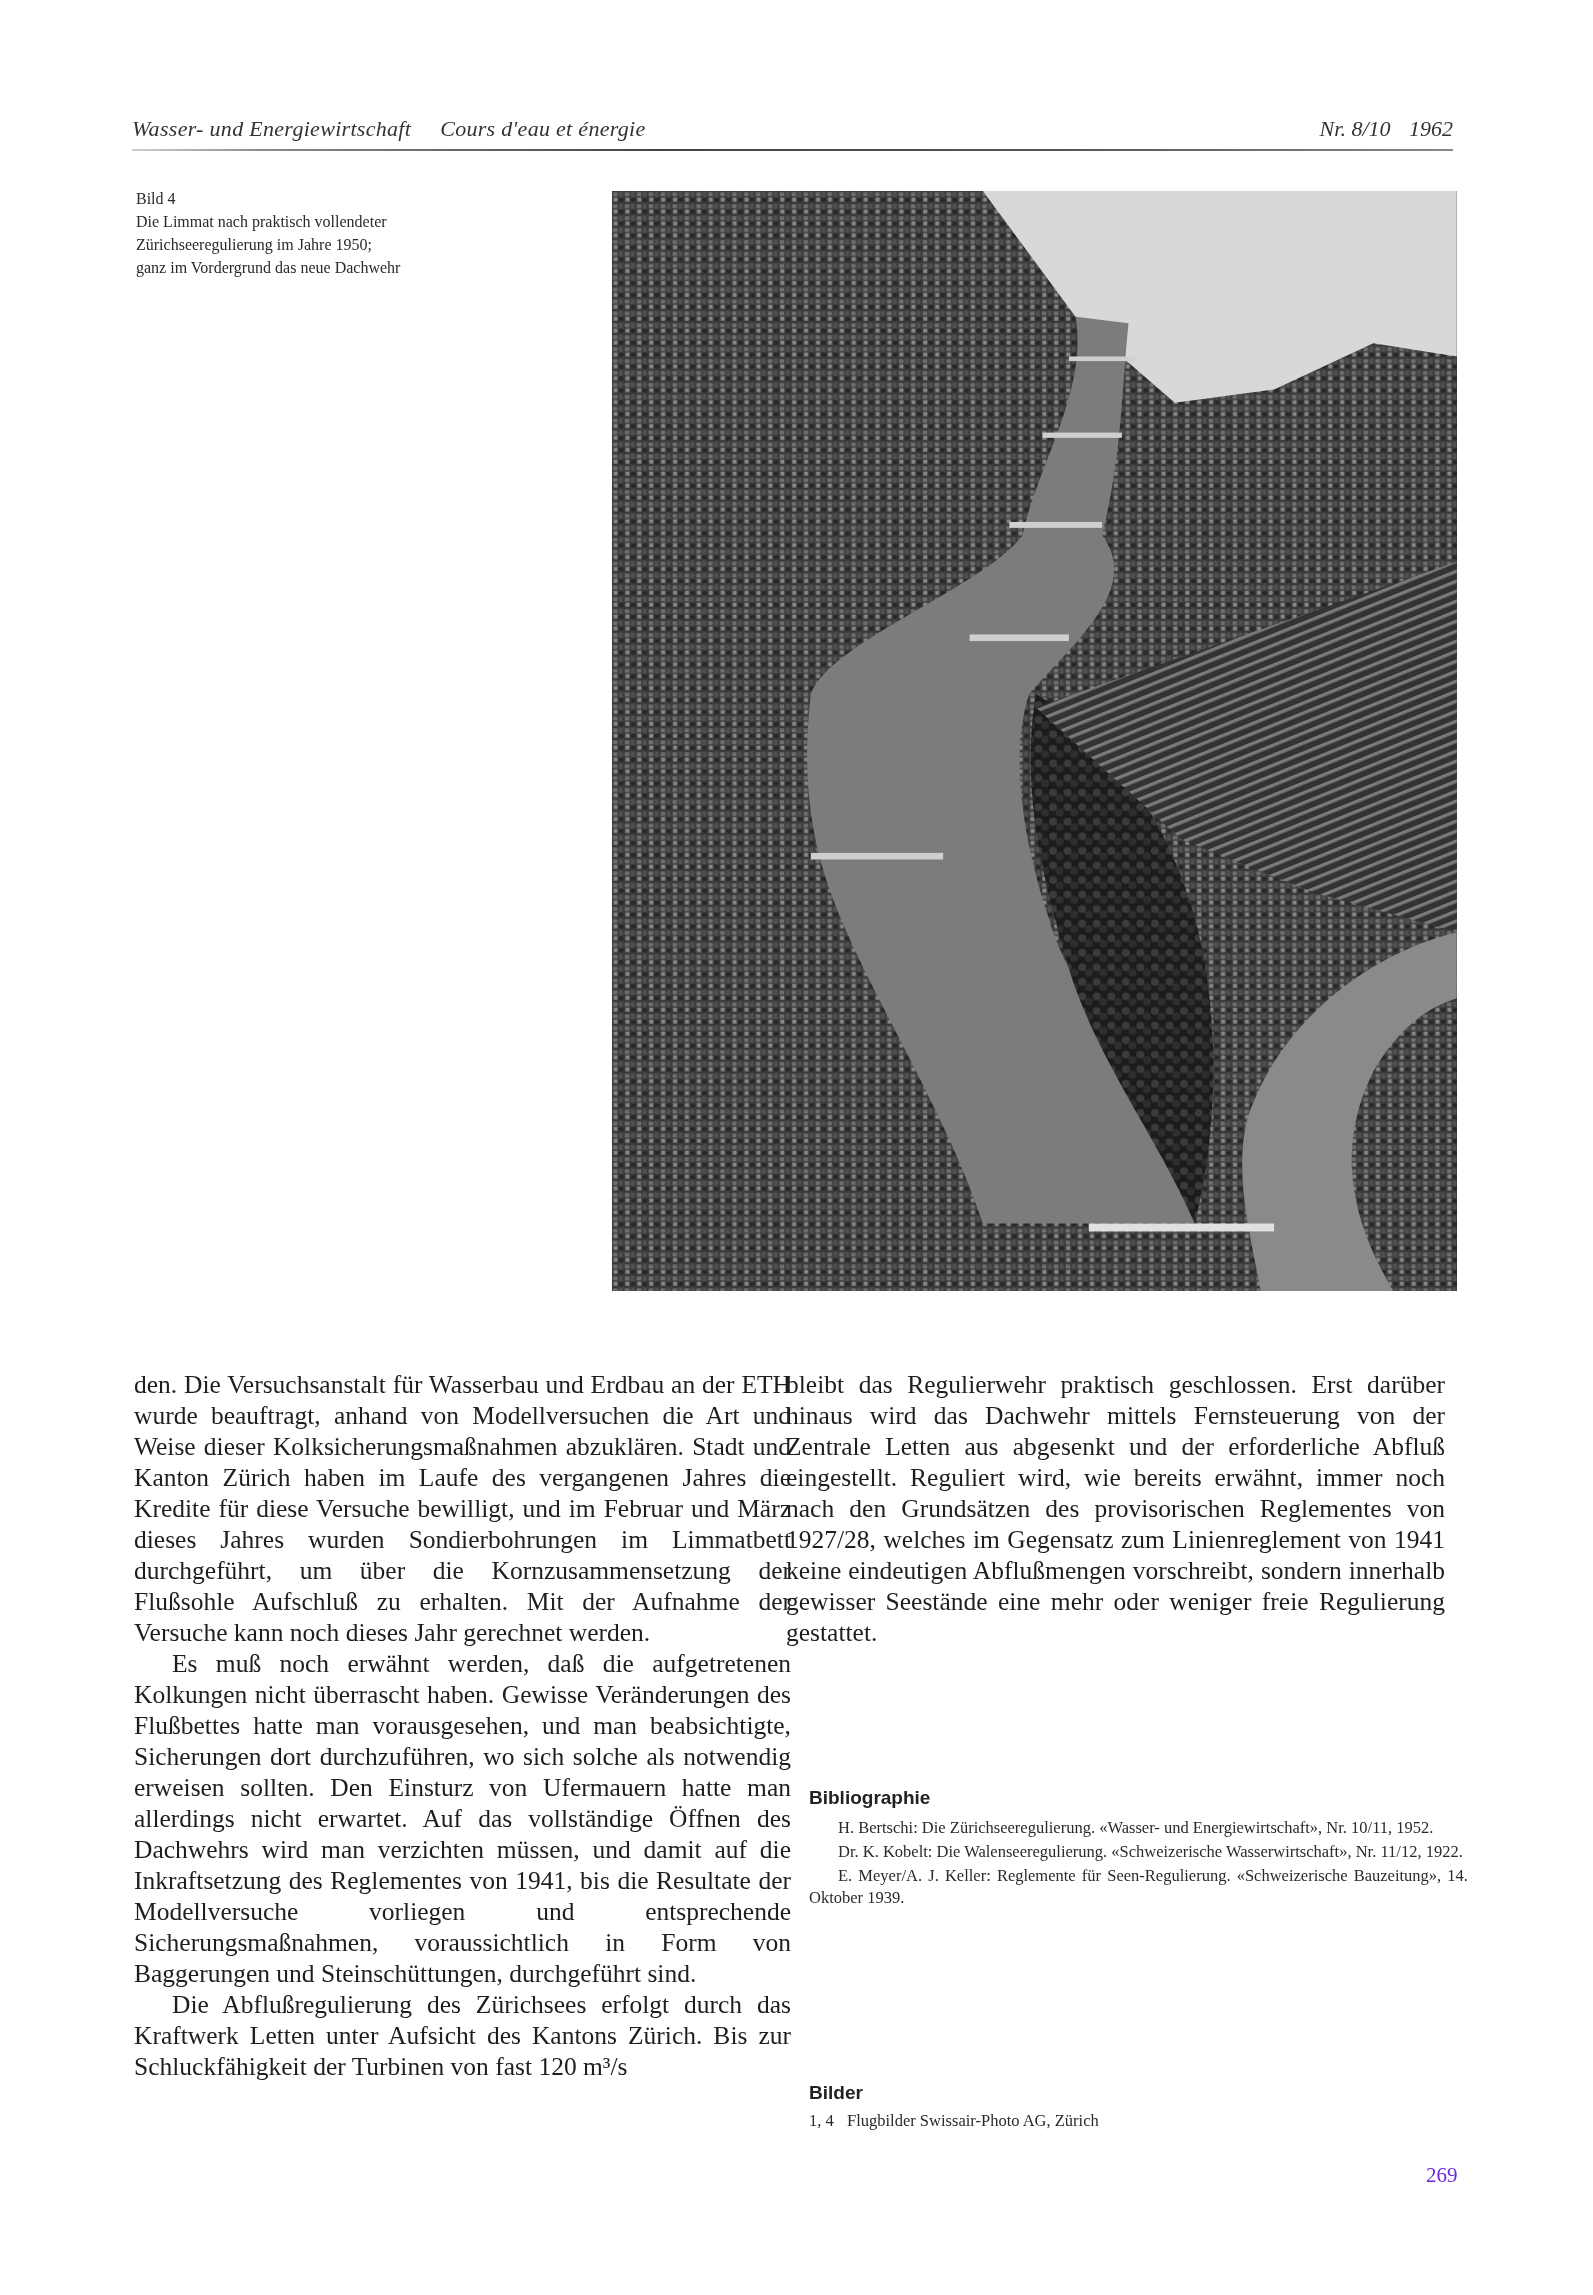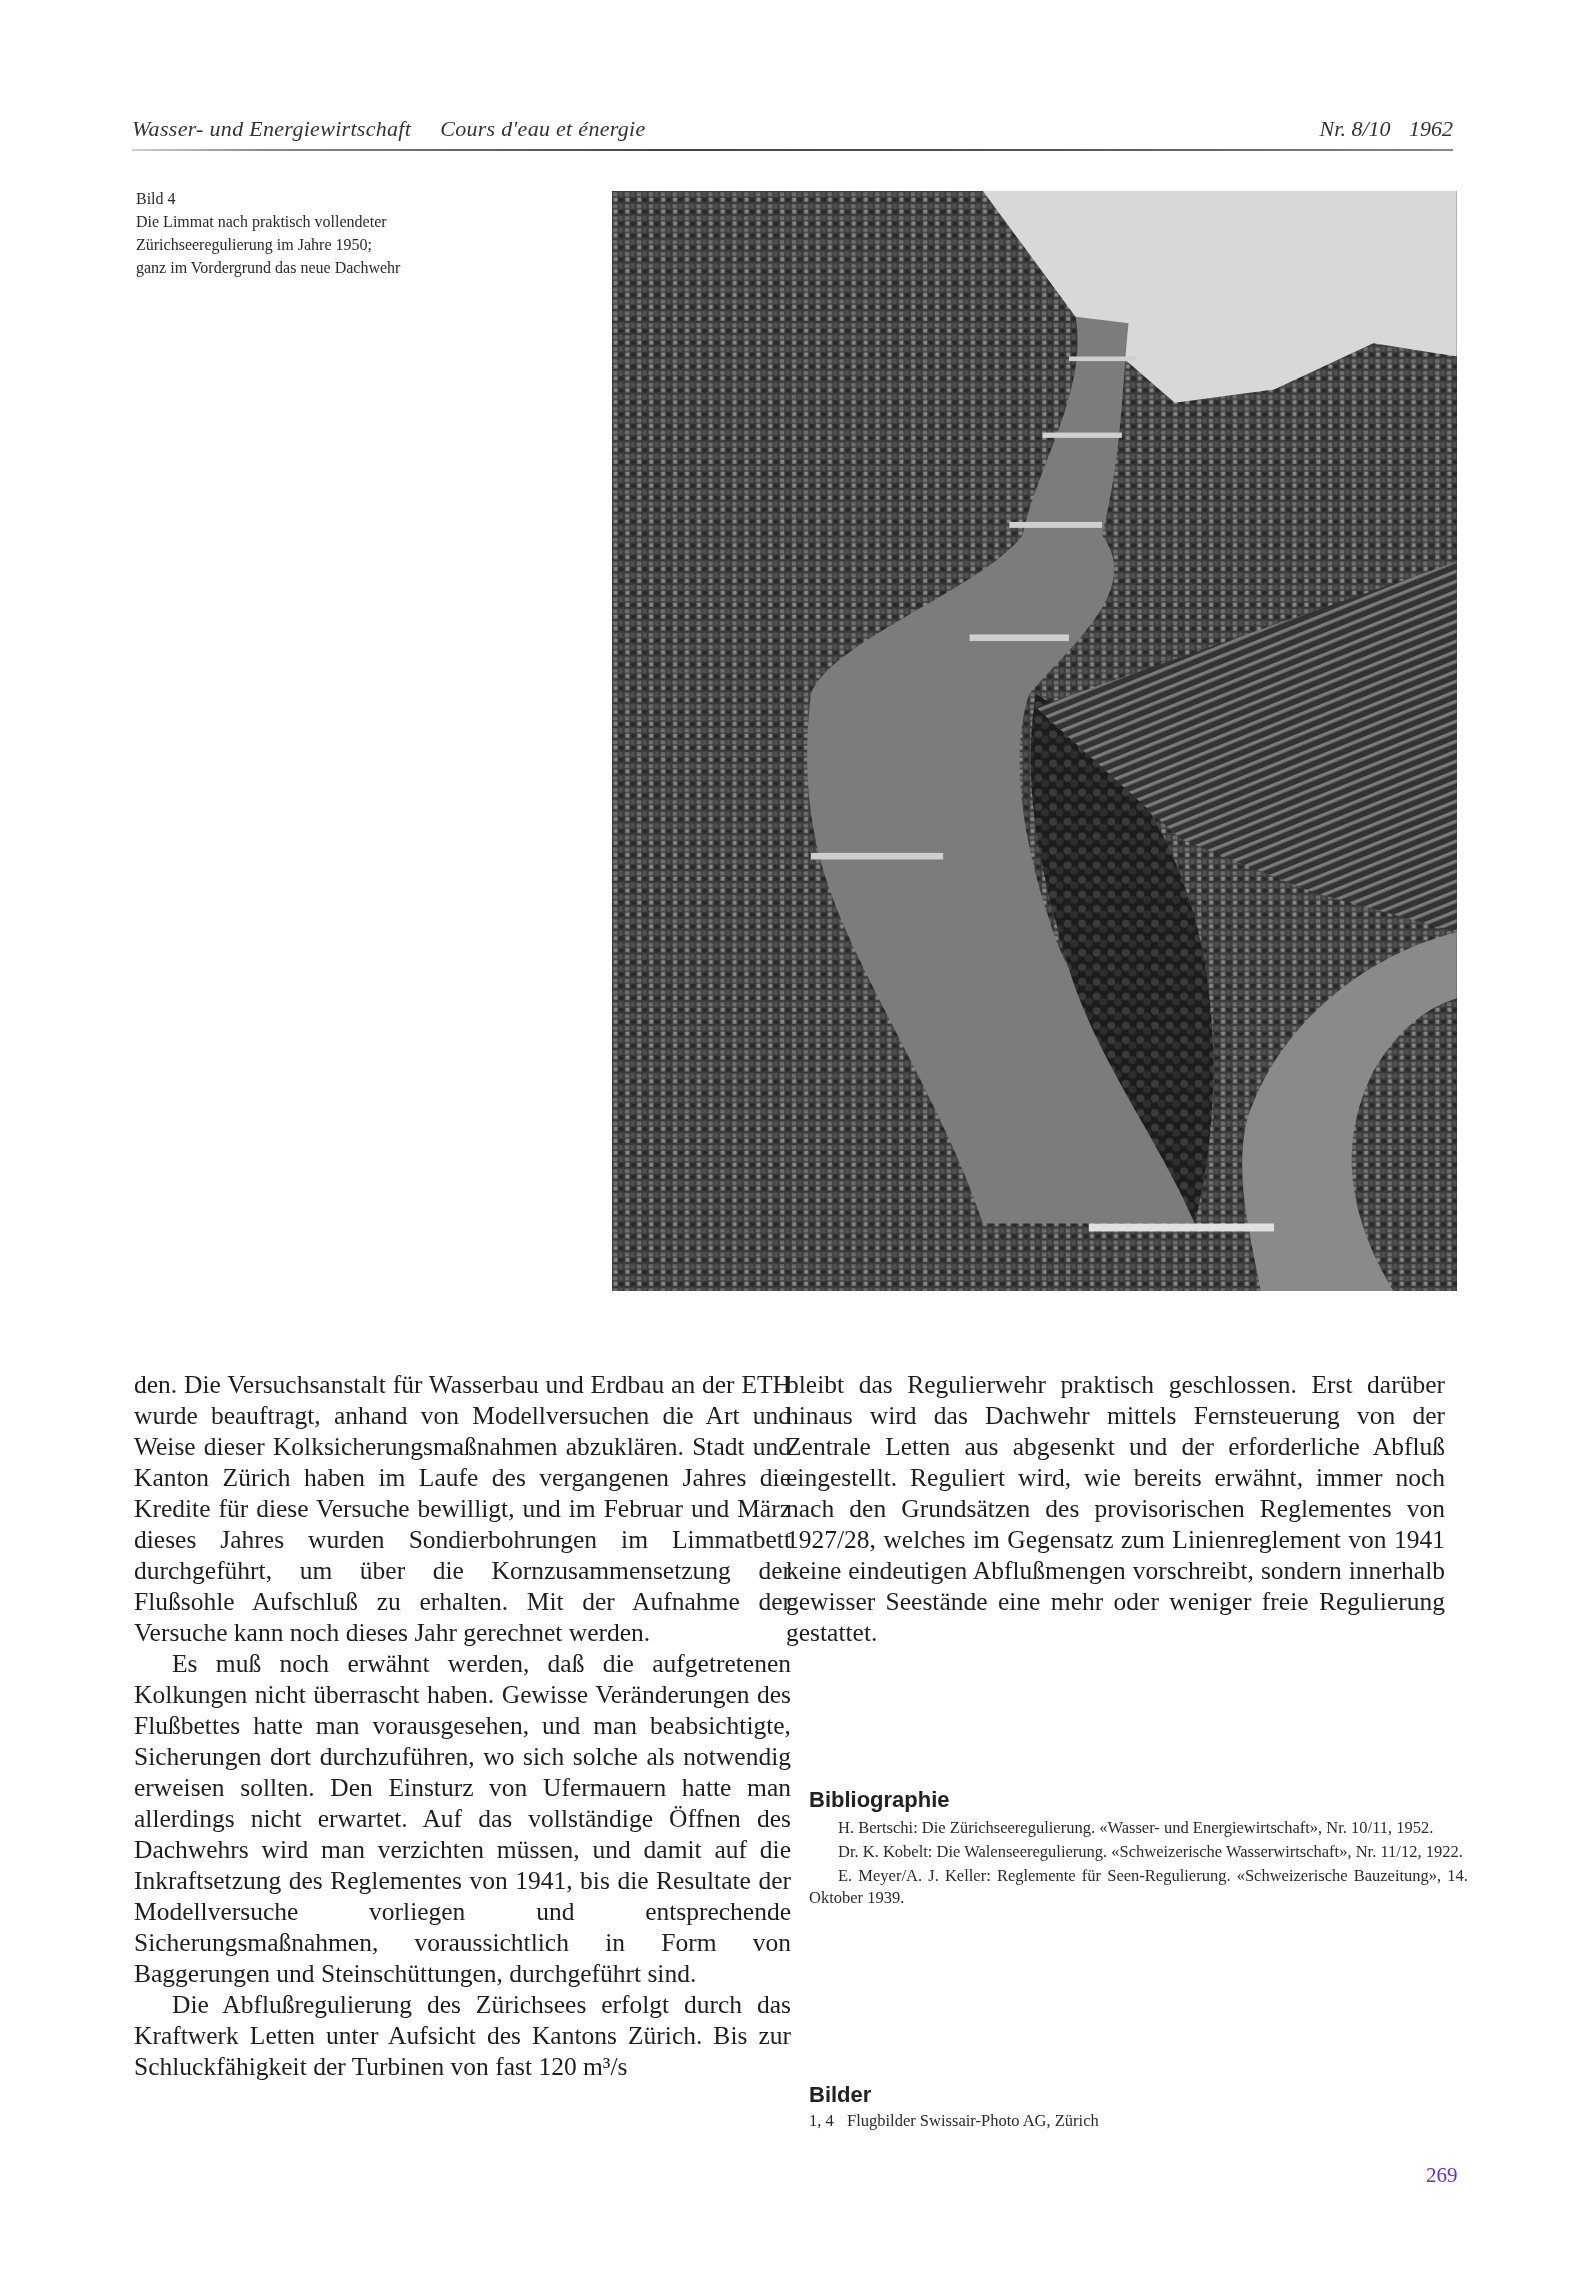--- a/index.html
+++ b/index.html
@@ -33,21 +33,21 @@
     position: absolute; width: 657px;
     font-family: "Liberation Serif", serif; font-size: 25.5px; line-height: 31px;
     text-align: justify; color: #1e1e1e;
   }
   .col p { margin: 0; }
   .col p.indent { text-indent: 38px; }
   .col-left { left: 134px; top: 1369px; }
   .col-right { left: 786px; top: 1369px; width: 659px; font-family: Liberation Serif, serif; }
   .section-head {
     position: absolute; left: 809px;
-    font-family: "Liberation Sans", sans-serif; font-weight: bold; font-size: 22px; color: #222;
+    font-family: "Liberation Sans", sans-serif; font-weight: bold; font-size: 19px; color: #222;
   }
   .biblio {
     position: absolute; left: 809px; top: 1817px; width: 659px;
     font-family: "Liberation Serif", serif; font-size: 16.5px; line-height: 22.5px;
     text-align: justify; color: #2a2a2a;
   }
   .biblio p { margin: 0 0 1.3px 0; text-indent: 29px; }
   .credits {
     position: absolute; left: 809px; top: 2111px;
     font-family: "Liberation Serif", serif; font-size: 16.5px; color: #2a2a2a;

